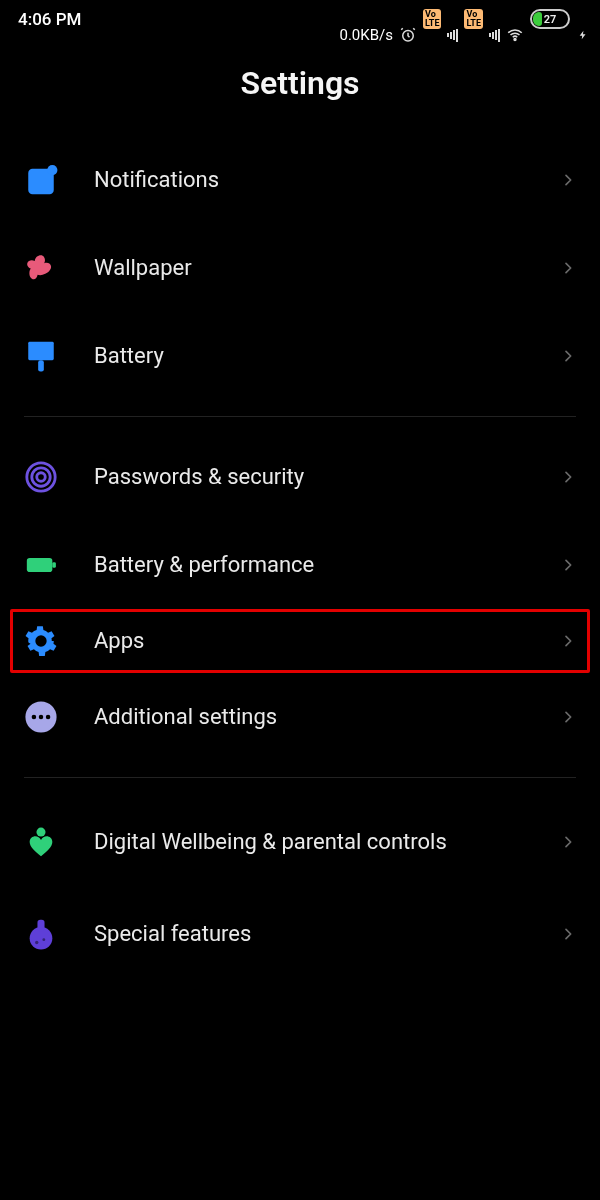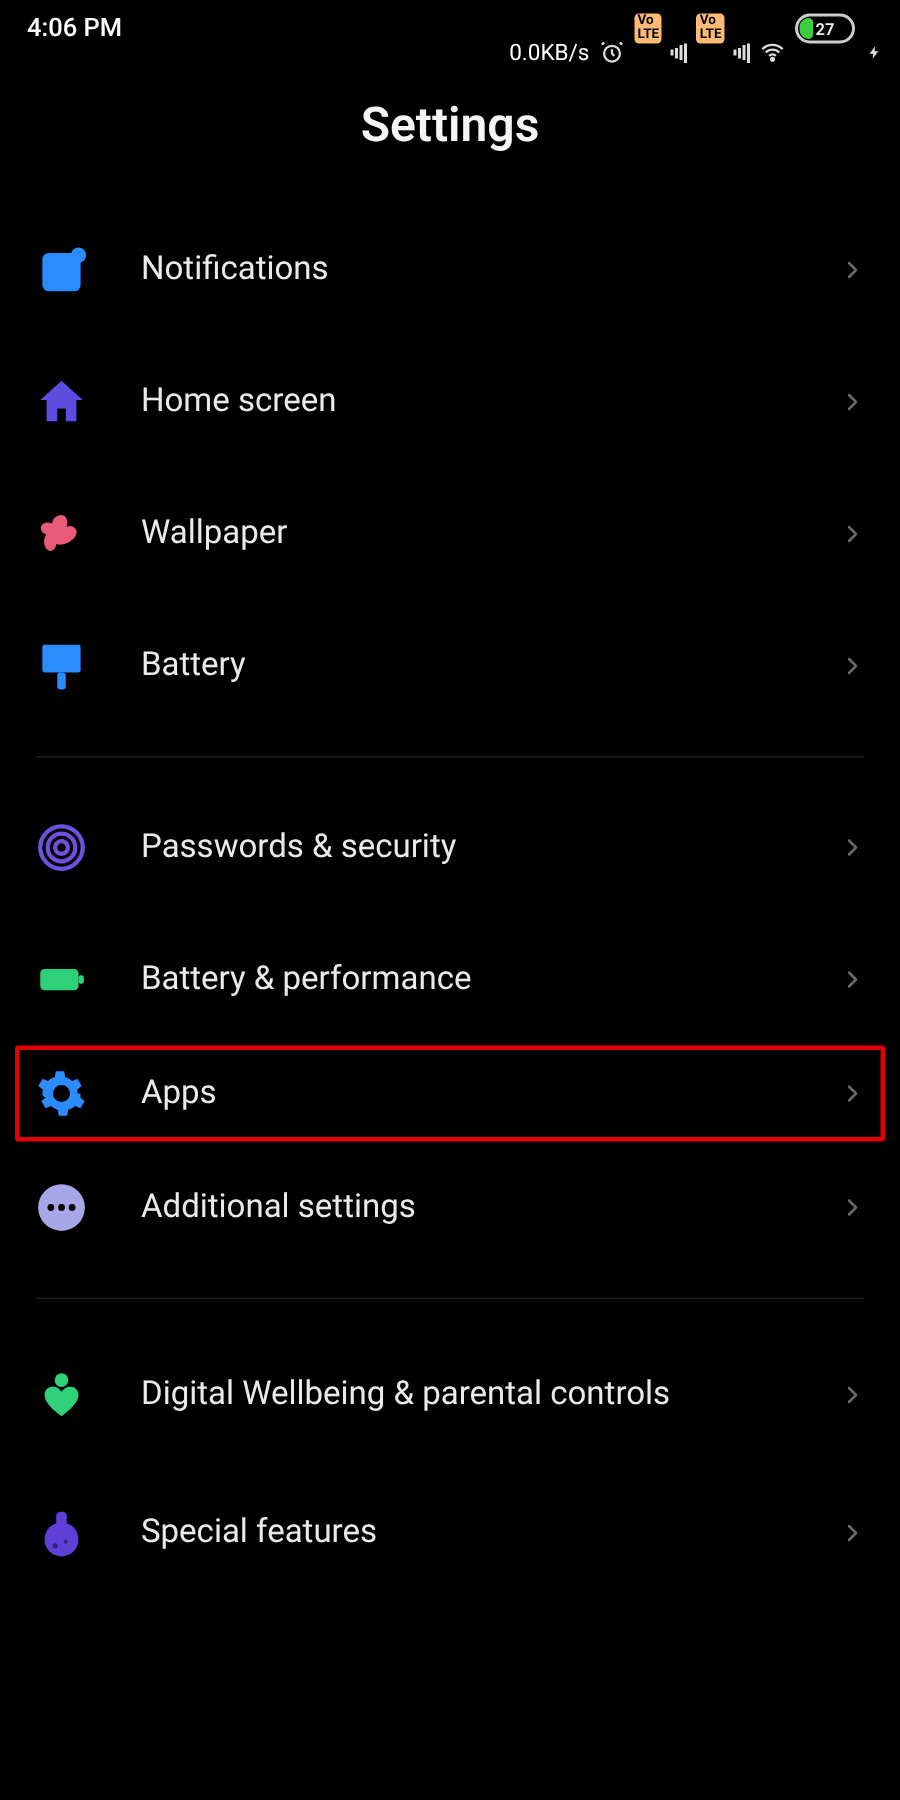--- a/index.html
+++ b/index.html
@@ -107,35 +107,20 @@
       </div>
       <div class="label">Notifications</div>
       <div class="chev">
         <svg width="16" height="26" viewBox="0 0 24 24">
           <use href="#svg-chevron"></use>
         </svg>
       </div>
     </div>
     <div class="row">
       <div class="icon-cell">
-        <div class="icon-box" style="color: rgb(92, 77, 224);">
-          <svg viewBox="0 0 24 24">
-            <use href="#svg-home"></use>
-          </svg>
-        </div>
-      </div>
-      <div class="label">Home screen</div>
-      <div class="chev">
-        <svg width="16" height="26" viewBox="0 0 24 24">
-          <use href="#svg-chevron"></use>
-        </svg>
-      </div>
-    </div>
-    <div class="row">
-      <div class="icon-cell">
         <div class="icon-box" style="color: rgb(232, 90, 122);">
           <svg viewBox="0 0 24 24">
             <use href="#svg-flower"></use>
           </svg>
         </div>
       </div>
       <div class="label">Wallpaper</div>
       <div class="chev">
         <svg width="16" height="26" viewBox="0 0 24 24">
           <use href="#svg-chevron"></use>

